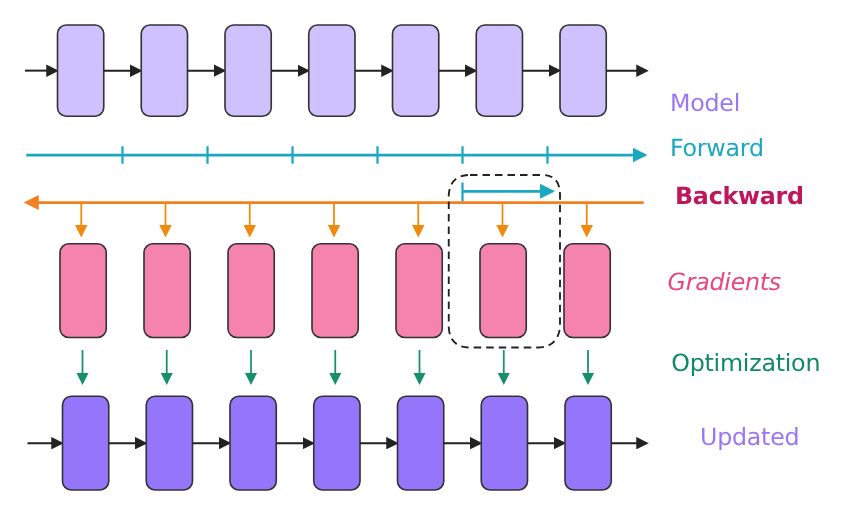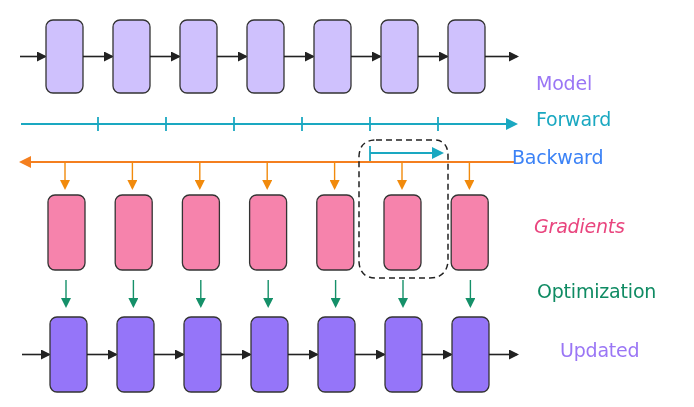--- a/index.html
+++ b/index.html
@@ -101,16 +101,16 @@
     </g>
   <g id="highlight">
       <path d="M 376 140 L 434 140 Q 448 140 448 156 L 448 262 Q 446 278 430 278 L 376 278 Q 360 278 359 262 L 359 156 Q 360 140 376 140 Z" fill="none" stroke="#222222" stroke-width="1.5" stroke-dasharray="6,4"></path>
       <line x1="370" y1="146" x2="370" y2="161" stroke="#1aa8c1" stroke-width="1.8"></line>
       <line x1="370" y1="153" x2="442" y2="153" stroke="#1aa8c1" stroke-width="2.2" marker-end="url(#ah-teal)"></line>
     </g>
 </svg>
 
 <div class="lbl" style="left:536px; top:44px; color:#9a76f5;margin-top:28px;">Model</div>
 <div class="lbl" style="left:536px; top:108px; color:#1aa8c1;">Forward</div>
-<div class="lbl" style="left:512px; top:146px; color:#3b82f6;">Backward</div>
+<div class="lbl" style="left:540px; top:146px; color:#be185d;font-weight:bold;">Backward</div>
 <div class="lbl" style="left:534px; top:215px; color:#e9457e;font-style:italic;">Gradients</div>
 <div class="lbl" style="left:537px; top:280px; color:#0f8b63;text-align:right;">Optimization</div>
 <div class="lbl" style="left:536px; top:339px; color:#9a76f5;margin-left:24px;">Updated</div>
 
 </body></html>

